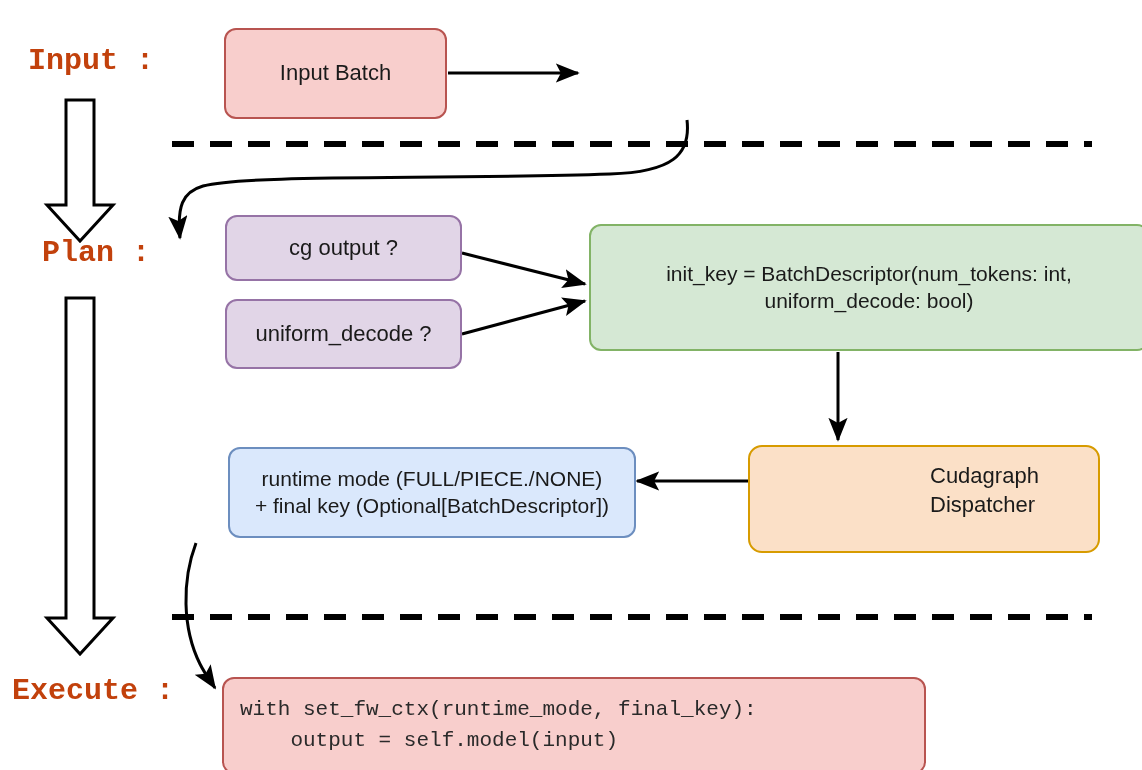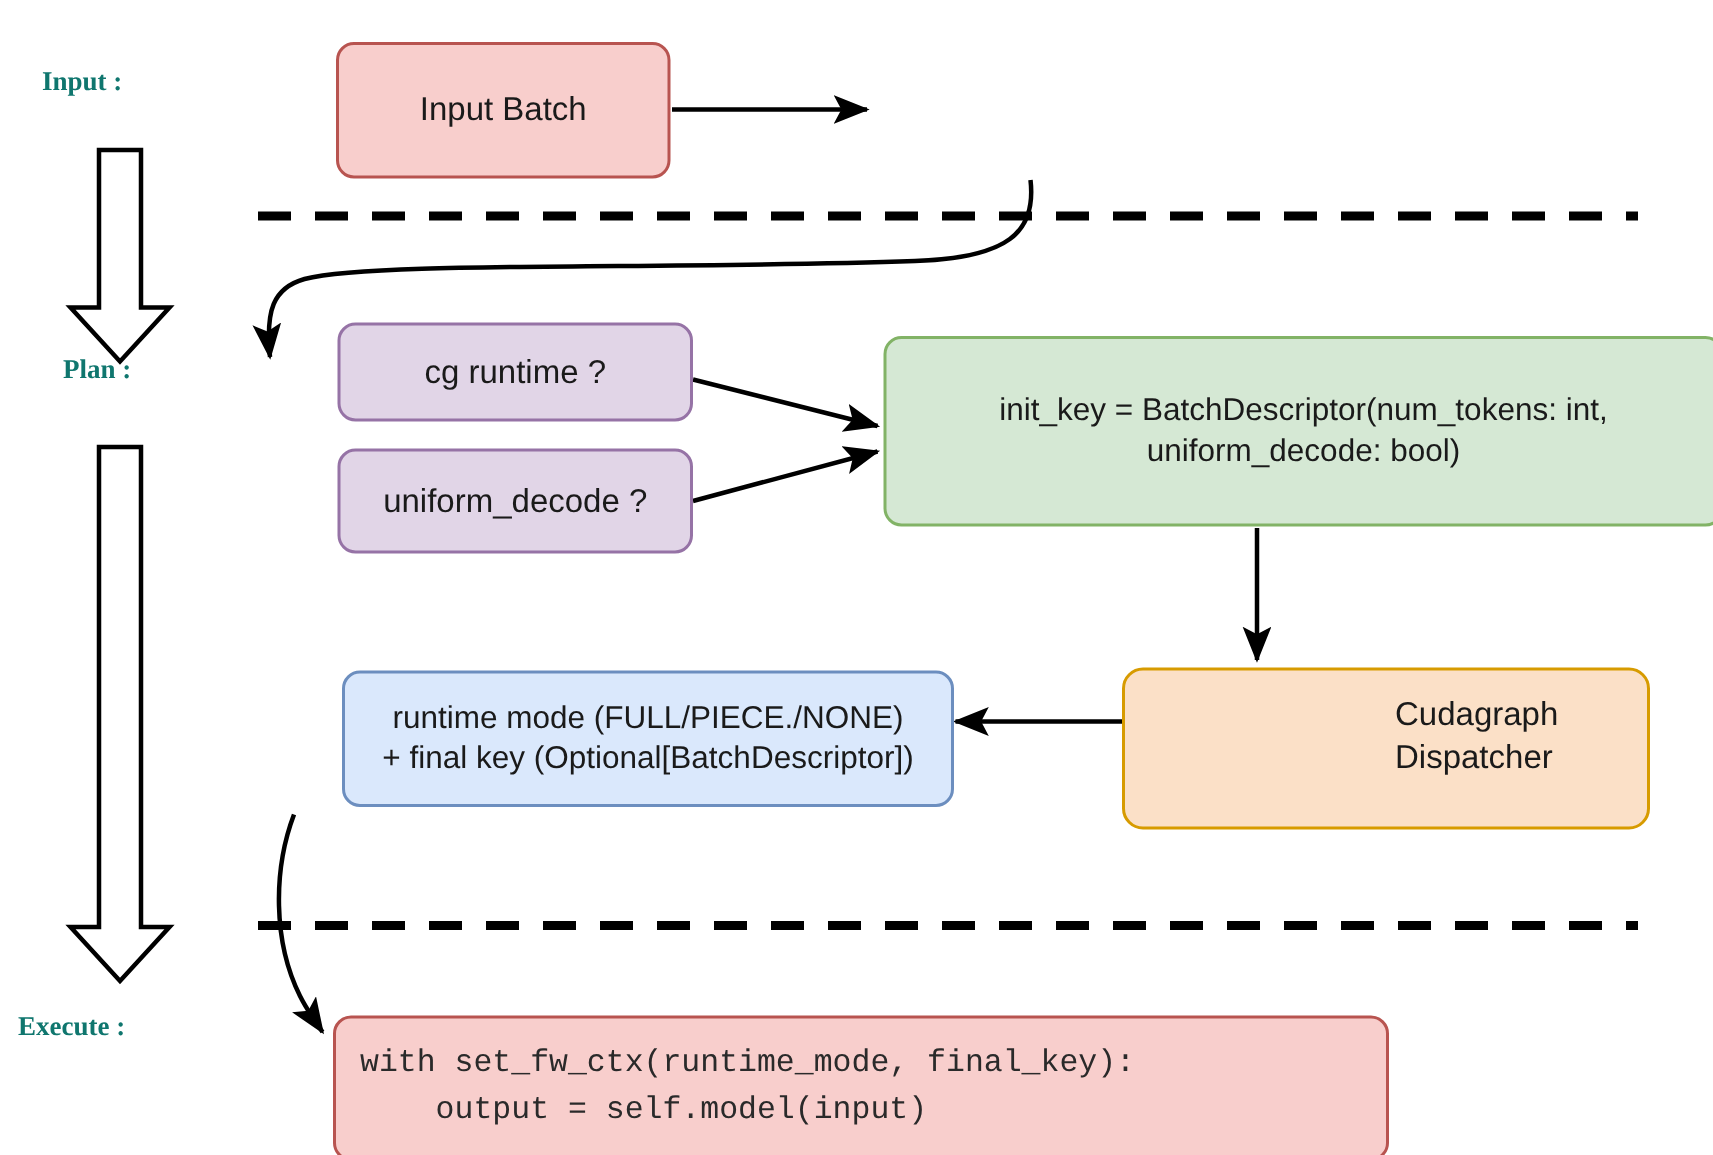--- a/index.html
+++ b/index.html
@@ -17,24 +17,24 @@
   }
   #svg-layer {
     position: absolute;
     left: 0;
     top: 0;
     width: 1142px;
     height: 770px;
   }
   .stage-label {
     position: absolute;
-    font-family: Liberation Serif, serif;
+    font-family: Liberation Mono, monospace;
     font-weight: bold;
-    font-size: 18px;
-    color: #0f766e;
+    font-size: 30px;
+    color: #c2410c;
     white-space: nowrap;
     letter-spacing: 0px;
   }
   .node {
     position: absolute;
     box-sizing: border-box;
     border-radius: 12px;
     border-width: 2px;
     border-style: solid;
     display: flex;
@@ -115,21 +115,21 @@
   <div class="stage-label" style="left:28px; top:44px;">Input :</div>
   <div class="stage-label" style="left:42px; top:236px;">Plan :</div>
   <div class="stage-label" style="left:12px; top:674px;">Execute :</div>
 
   <div class="node" style="left:224px; top:28px; width:223px; height:91px; background:#f8cecc; border-color:#b85450;">
     <span>Input Batch</span>
   </div>
 
 
   <div class="node" style="left:225px; top:215px; width:237px; height:66px; background:#e1d5e7; border-color:#9673a6;">
-    <span>cg runtime ?</span>
+    <span>cg output ?</span>
   </div>
 
   <div class="node" style="left:225px; top:299px; width:237px; height:70px; background:#e1d5e7; border-color:#9673a6;">
     <span>uniform_decode ?</span>
   </div>
 
   <div class="node small-text" style="left:589px; top:224px; width:560px; height:127px; background:#d5e8d4; border-color:#82b366; flex-direction:column;">
     <span class="node-line">init_key = BatchDescriptor(num_tokens: int,</span>
     <span class="node-line">uniform_decode: bool)</span>
   </div>

